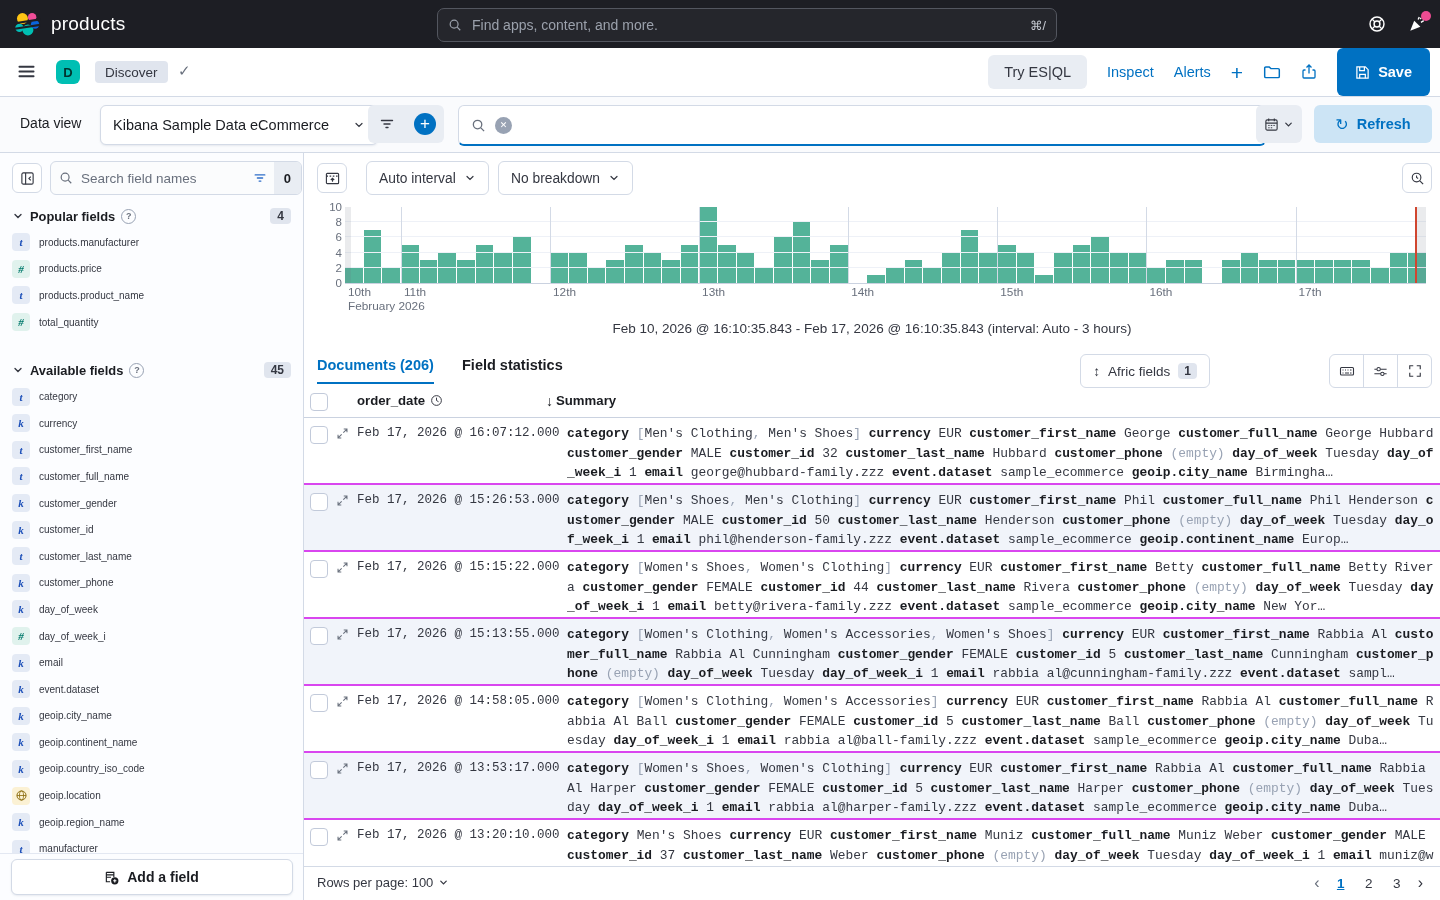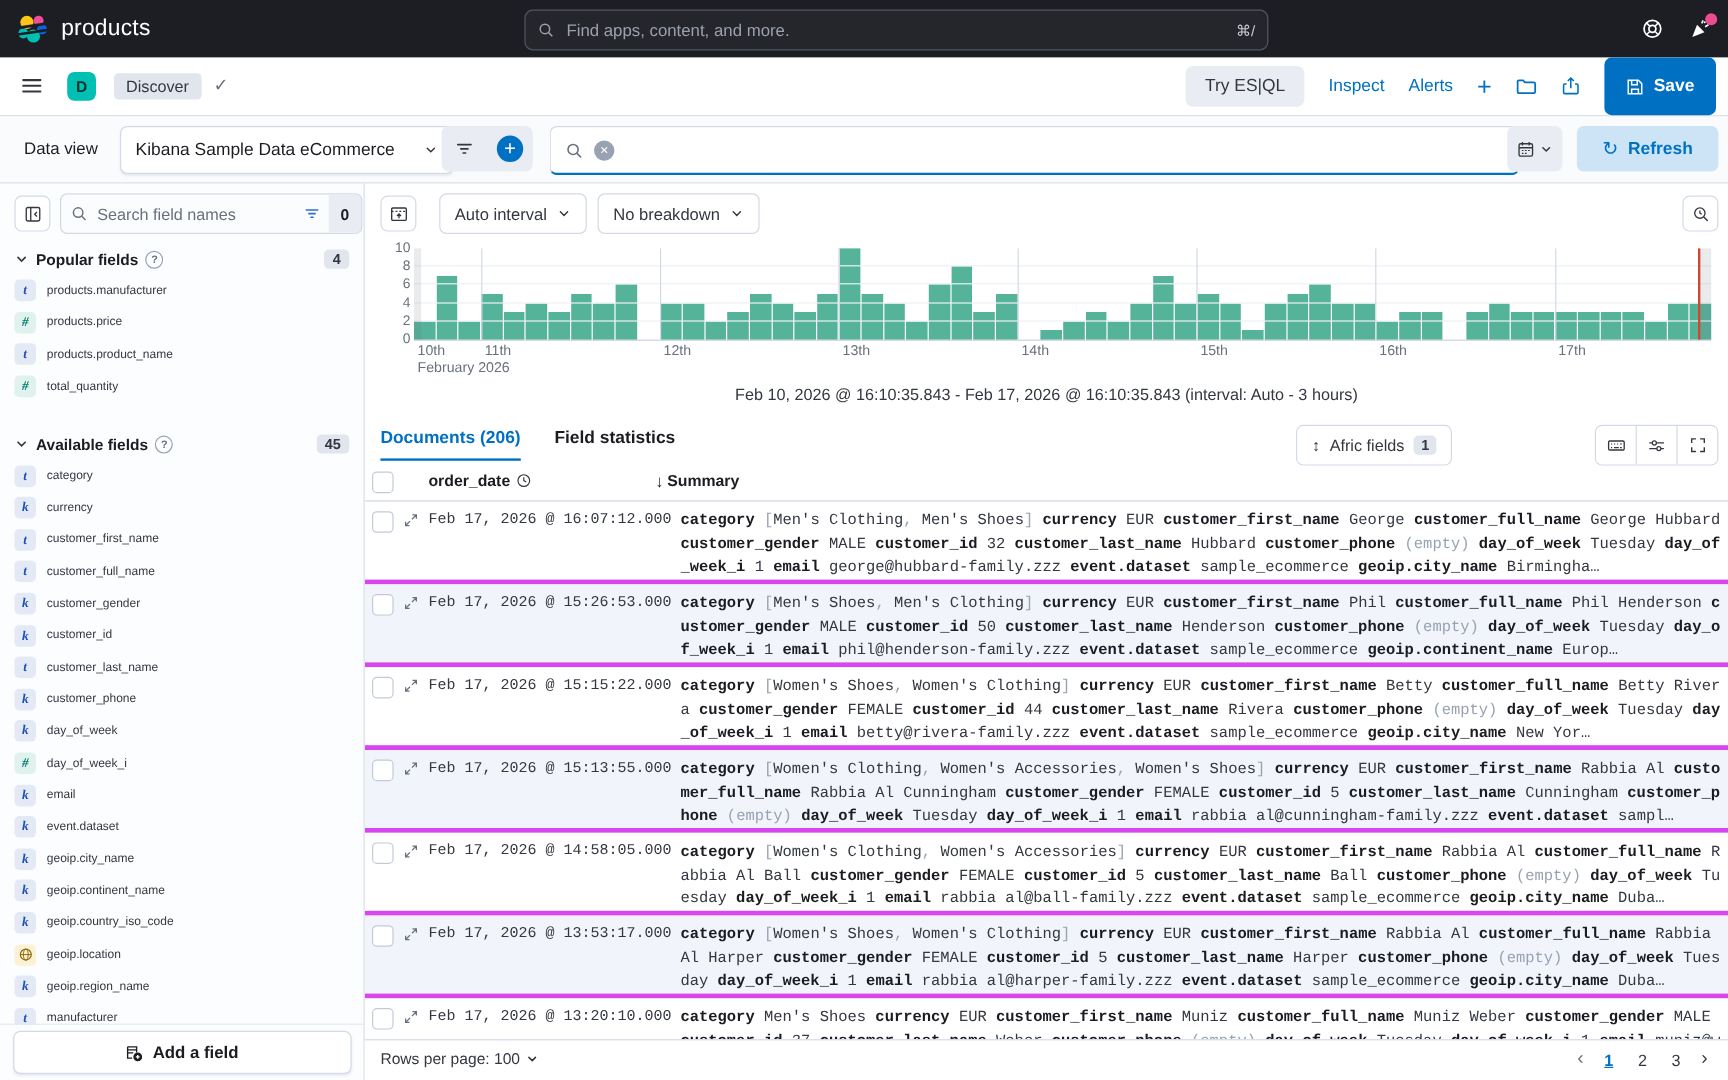--- a/index.html
+++ b/index.html
@@ -120,21 +120,21 @@
   #grid-btns .gb + .gb{border-left:1px solid #d3dae6;}
 
   
   #thead{position:absolute;left:0;right:0;top:238px;height:26px;border-bottom:1px solid #cad2e0;font-size:13.2px;font-weight:700;color:#1a1c21;}
   .cbx{width:16px;height:16px;border:1px solid #c2cada;border-radius:4px;background:#fff;display:inline-block;cursor:pointer;}
   #thead .cbx{position:absolute;left:6px;top:2px;}
   #th-date{position:absolute;left:53px;top:2px;display:flex;align-items:center;gap:5px;cursor:pointer;}
   #th-sort{position:absolute;left:242px;top:2px;font-size:14px;font-weight:400;cursor:pointer;}
   #th-summary{position:absolute;left:252px;top:2px;}
   #rows{position:absolute;left:0;right:0;top:265px;bottom:33px;overflow:hidden;}
-  .drow{height:65px;position:relative;border-bottom:4px solid #d946ef;background:#fff;}
+  .drow{height:65px;position:relative;border-bottom:2px solid #d946ef;background:#fff;}
   .drow.alt{background:#f1f4fa;}
   .drow .cbx{position:absolute;left:6px;top:8px;}
   .expand{position:absolute;left:32px;top:9px;cursor:pointer;}
   .ddate{position:absolute;left:53px;top:8px;font-family:"Liberation Mono",monospace;font-size:12.5px;color:#343741;white-space:nowrap;}
   .dsum{position:absolute;left:263px;right:3px;top:6px;font-family:"Liberation Mono",monospace;font-size:12.9px;line-height:19.5px;
         word-break:break-all;display:-webkit-box;-webkit-line-clamp:3;-webkit-box-orient:vertical;overflow:hidden;color:#343741;}
   .sf{font-weight:700;color:#1a1c21;}
   .sv{color:#343741;}
   .sm{color:#98a2b3;}
 

